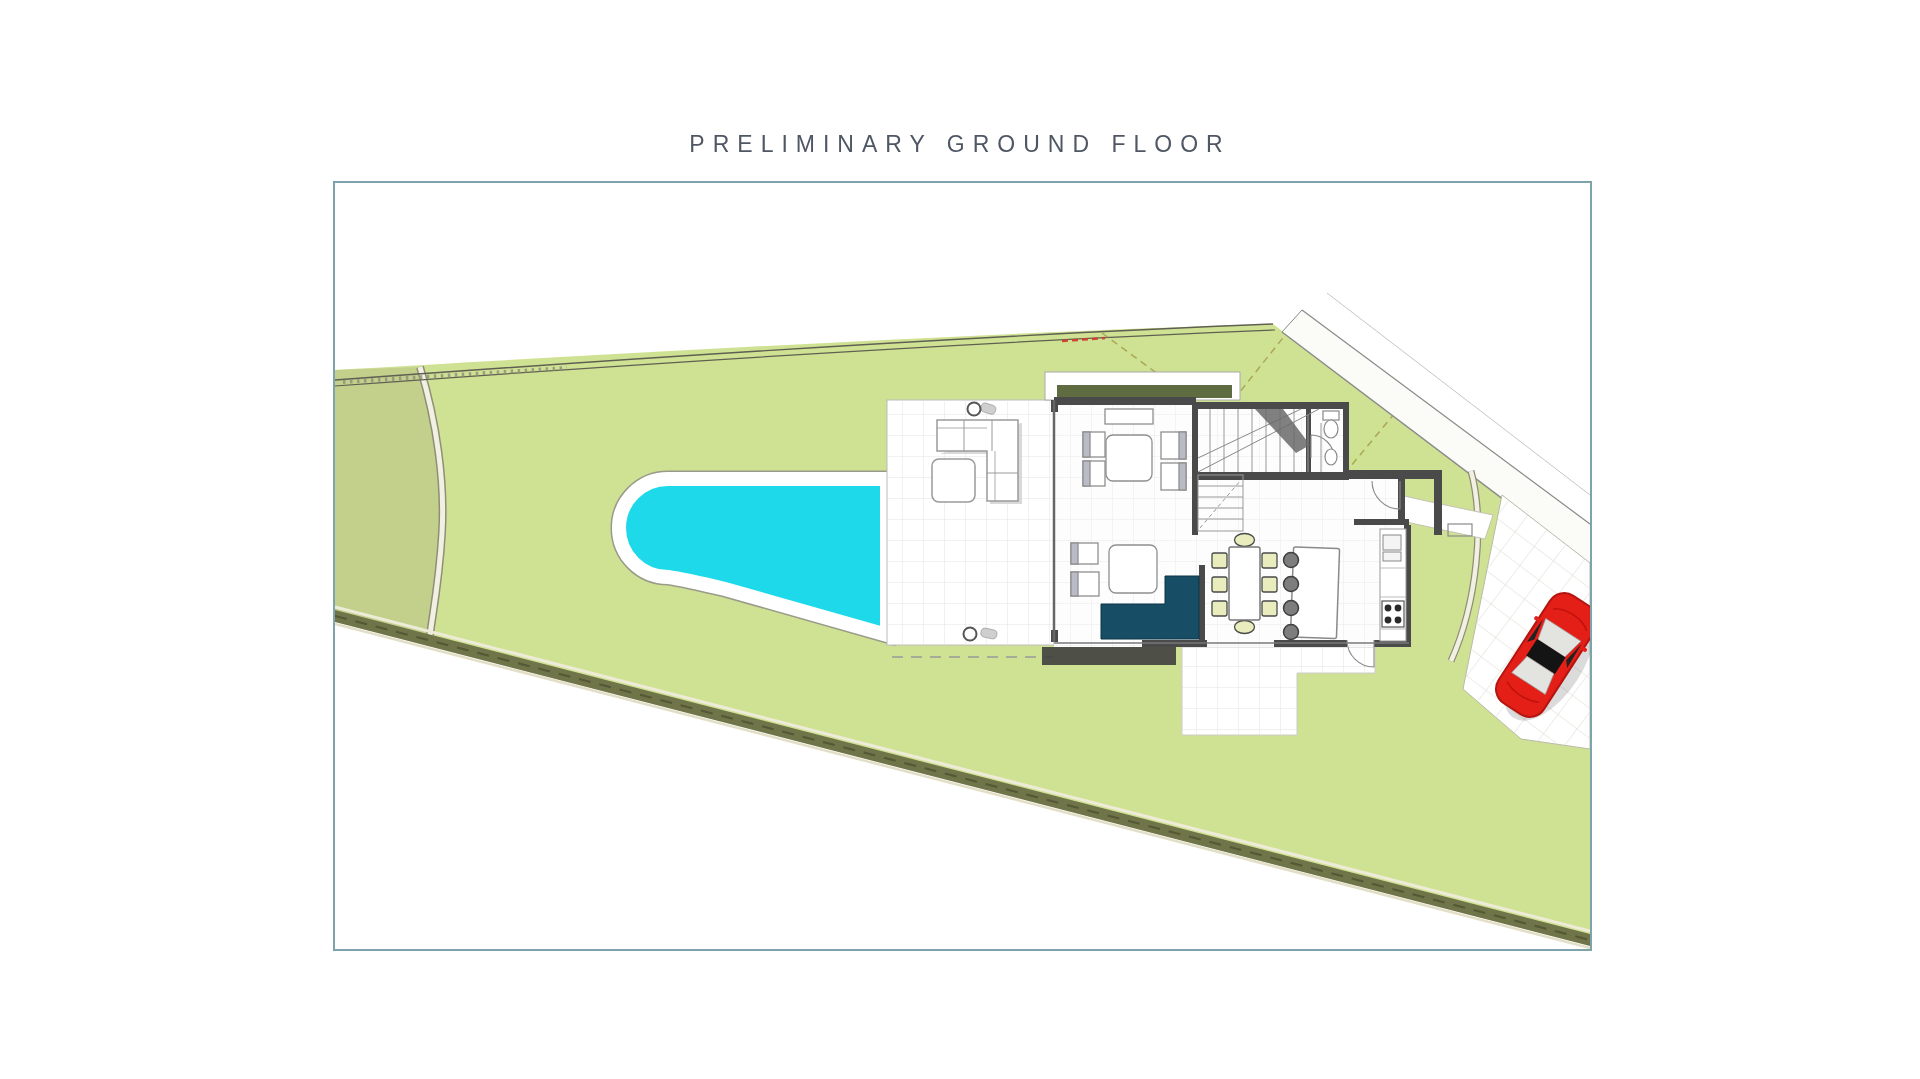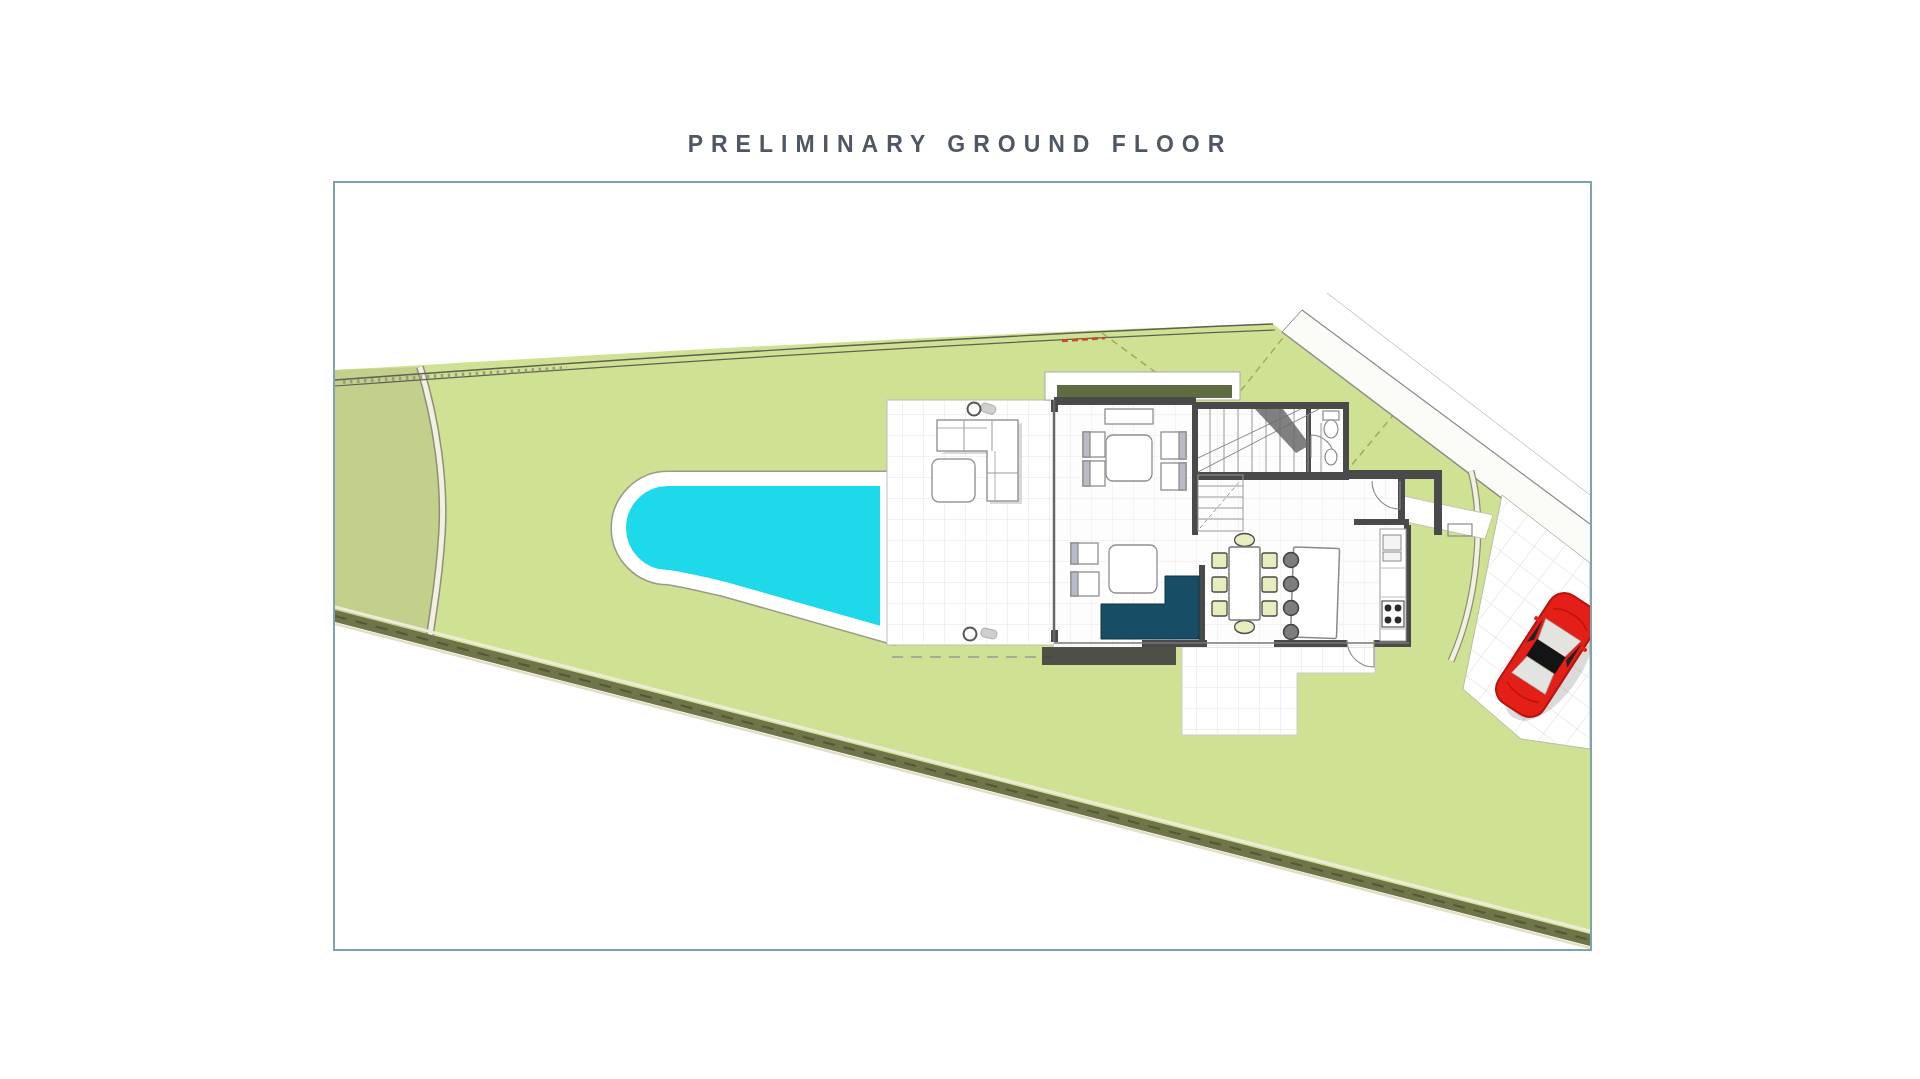--- a/index.html
+++ b/index.html
@@ -1,19 +1,19 @@
 <!DOCTYPE html>
 <html><head>
 <meta charset="utf-8">
 <style>
   html,body{margin:0;padding:0;background:#ffffff;}
   body{width:1920px;height:1079px;position:relative;font-family:"Liberation Sans",sans-serif;overflow:hidden;}
   .title{
     position:absolute;left:960px;top:131px;transform:translateX(-50%);
-    font-size:23px;font-weight:700;letter-spacing:8px;color:#4e5763;white-space:nowrap;
+    font-size:23px;font-weight:400;letter-spacing:8px;color:#4e5763;white-space:nowrap;
   }
   .frame{
     position:absolute;left:333px;top:181px;width:1255px;height:766px;
     border:2px solid #7fa3ad;background:#ffffff;box-sizing:content-box;
   }
   .frame svg{display:block;width:1255px;height:766px;}
 </style>
 </head>
 <body>
 

